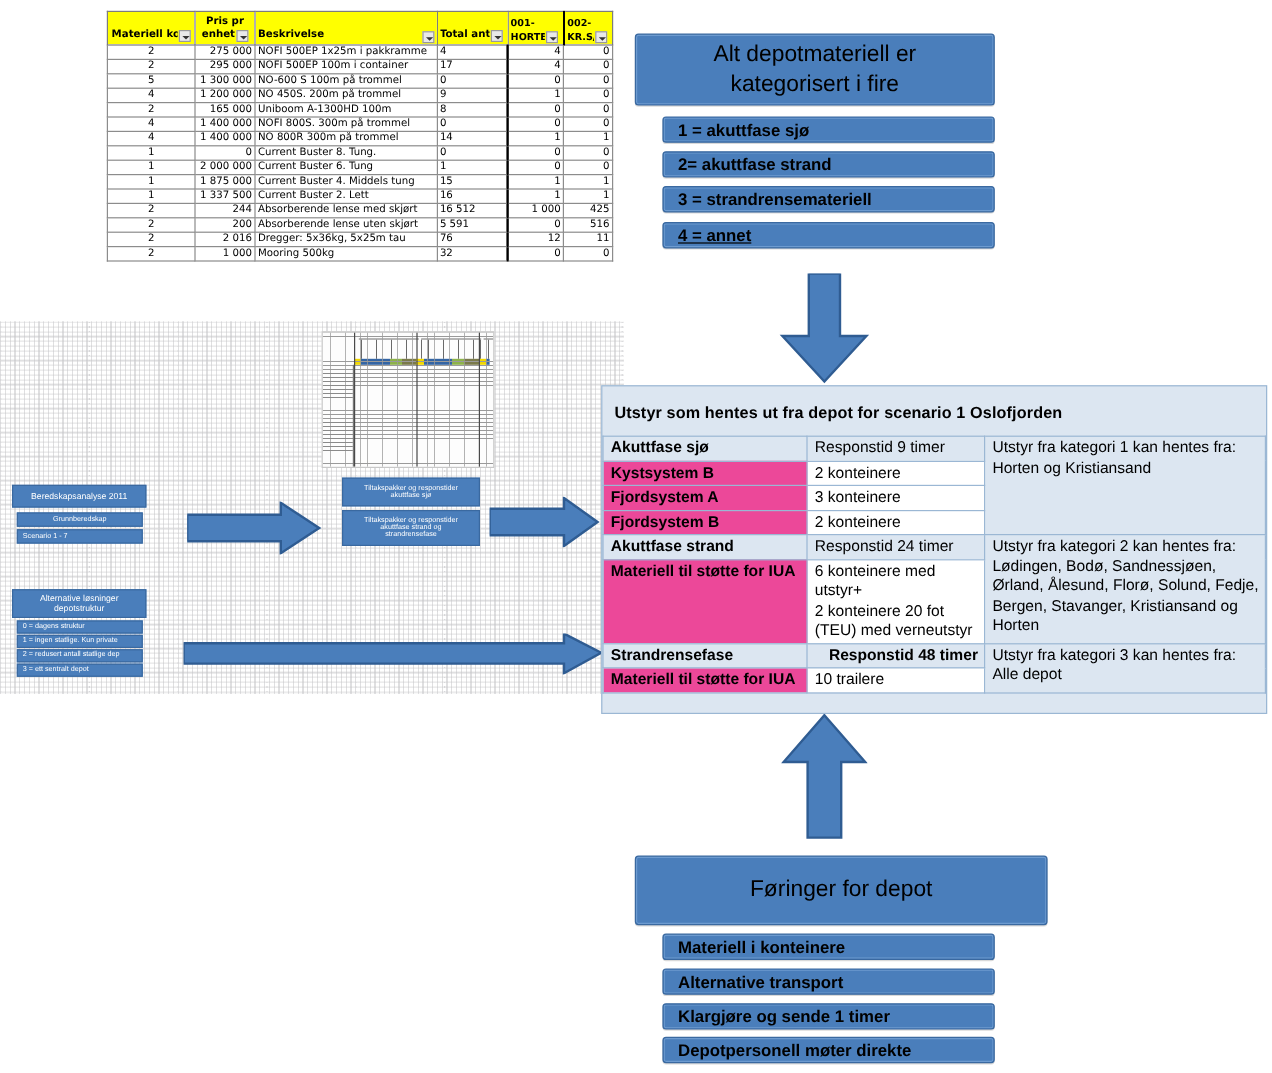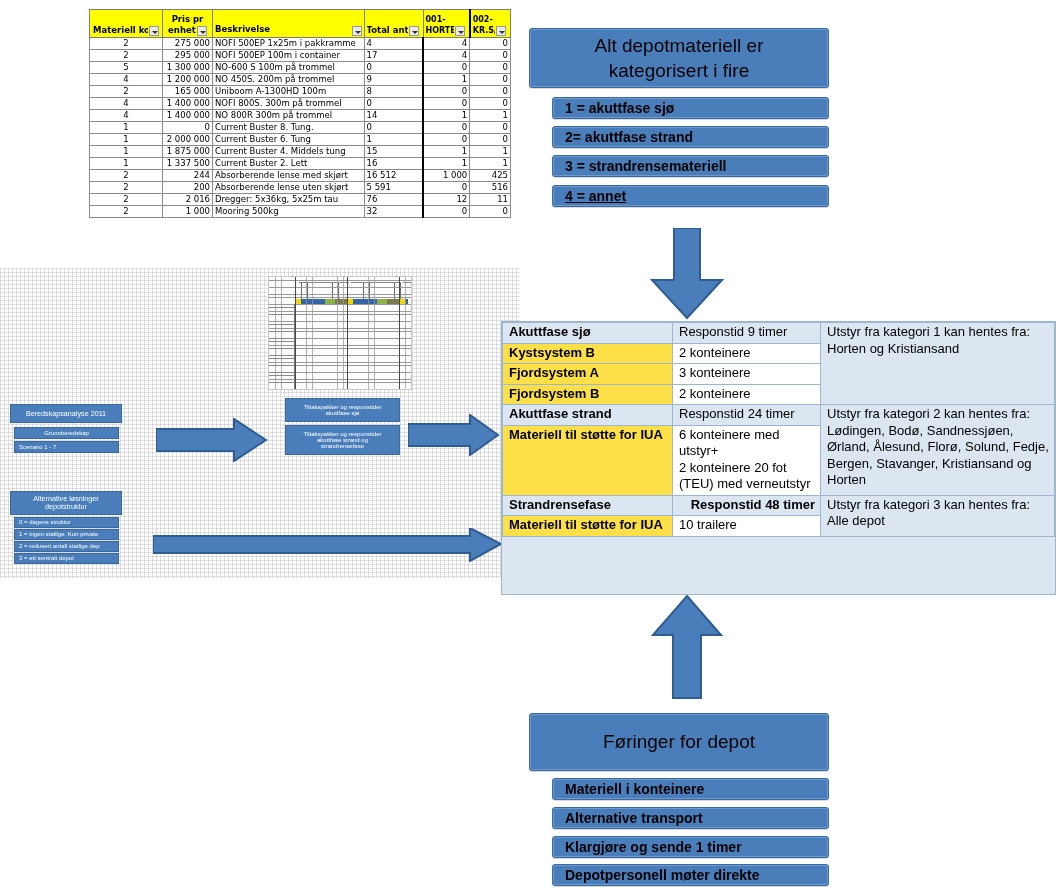--- a/index.html
+++ b/index.html
@@ -82,21 +82,21 @@
   .bluebox.inner-stroke{ box-shadow: inset 0 0 0 1px #6d9bd0, 0 1px 0 rgba(0,0,0,.15); }
 
   
   #cat-title{ left:529px; top:28px; width:300px; height:60px; font-size:19px; font-weight:normal;
     line-height:25px; padding:0 14px; }
   .cat-item{ left:552px; width:277px; height:22px; font-size:14px; font-weight:bold;
     justify-content:flex-start; padding-left:12px; }
   #cat-1{ top:97px; } #cat-2{ top:126px; } #cat-3{ top:155px; } #cat-4{ top:185px;text-decoration:underline; }
 
   
-  #for-title{ left:529px; top:713px; width:300px; height:58px; font-size:19px; }
+  #for-title{ left:529px; top:713px; width:344px; height:58px; font-size:19px; }
   .for-item{ left:552px; width:277px; height:22px; font-size:14px; font-weight:bold;
     justify-content:flex-start; padding-left:12px; }
   #for-1{ top:778px; } #for-2{ top:807px; } #for-3{ top:836px; } #for-4{ top:864px; }
 
   
   .mini{
     position:absolute; background:#4a7ebb; border:1px solid #3a69a0;
     color:#fff; display:flex; align-items:center; justify-content:center;
     text-align:center; line-height:1.05;
   }
@@ -158,21 +158,21 @@
   }
   #main-panel .panel-title{
     font-size:13.5px; font-weight:bold; color:#000;
     padding:14px 0 12px 10px; letter-spacing:.1px;
   }
   #main-table{ width:100%; border-collapse:collapse; table-layout:fixed; }
   #main-table td{
     border:1px solid #9bb7d4; font-size:13px; color:#000;
     padding:1px 5px 2px 6px; vertical-align:top; line-height:16.5px;
   }
-  #main-table td.k{ width:170px; font-weight:bold; background:#fde047; }
+  #main-table td.k{ width:170px; font-weight:bold; background:#ec4899; }
   #main-table td.v{ width:148px; background:#ffffff; }
   #main-table td.k.hdrrow, #main-table td.v.hdrrow{ background:#dce6f1; }
   #main-table td.note{ background:#dce6f1; font-weight:normal; }
 </style>
 </head>
 <body>
 
 <div id="bg-grid">
   <div class="h" style="top:0"></div>
   <div class="h" style="top:34px"></div>
@@ -425,20 +425,21 @@
   <span>Tiltakspakker og responstider</span>
   <span>akuttfase sjø</span>
 </div>
 <div class="mini" id="mini-tp2">
   <span>Tiltakspakker og responstider</span>
   <span>akuttfase strand og</span>
   <span>strandrensefase</span>
 </div>
 
 <div id="main-panel">
+  <div class="panel-title">Utstyr som hentes ut fra depot for scenario 1 Oslofjorden</div>
   <table id="main-table">
     <tbody id="main-body">
         <tr>
           <td class="k hdrrow">Akuttfase sjø</td>
           <td class="v hdrrow" style="font-weight: normal;">Responstid 9 timer</td>
           <td class="note" rowspan="4">Utstyr fra kategori 1 kan hentes fra:<br>Horten og Kristiansand</td>
         </tr>
         <tr>
           <td class="k">Kystsystem B</td>
           <td class="v" style="font-weight: normal;">2 konteinere</td>

